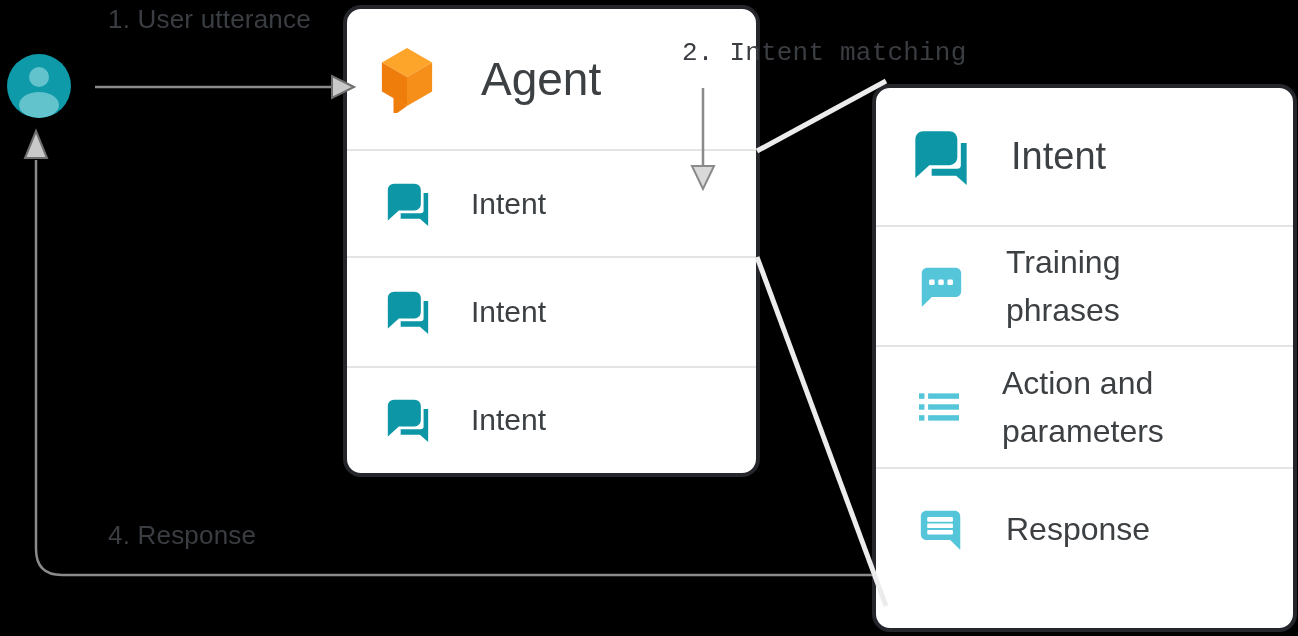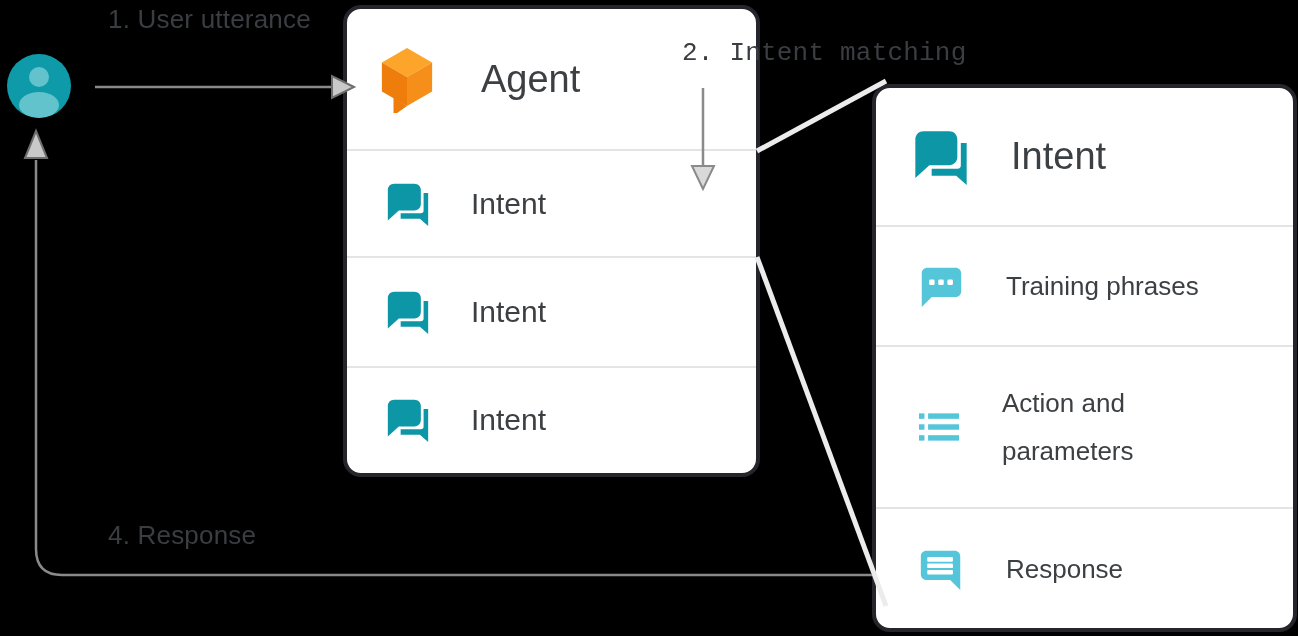--- a/index.html
+++ b/index.html
@@ -10,30 +10,30 @@
   .box{
     position:absolute;background:#fff;border:4px solid #24262B;border-radius:18px;
     box-sizing:border-box;z-index:1;display:flex;flex-direction:column;
   }
   .box .row{display:flex;align-items:center;box-sizing:border-box;}
   .box .row + .row{border-top:2px solid #E4E4E4;}
   .agent-box{left:343px;top:5px;width:417px;height:472px;}
   .agent-box .hdr{height:141px;padding-left:32px;gap:46px;}
   .agent-box .irow{height:108px;padding-left:39px;gap:41px;}
   .agent-box .irow.mid{height:110px;}
-  .agent-title{font-size:38px;}
+  .agent-title{font-size:46px;}
   .irow-label{font-size:30px;}
   .intent-box{left:872px;top:84px;width:425px;height:548px;}
   .intent-box .hdr{height:137px;padding-left:37px;gap:42px;}
   .intent-box .drow1{height:120px;}
-  .intent-box .drow2{height:162px;}
+  .intent-box .drow2{height:122px;}
   .intent-box .drow3{height:121px;}
   .intent-box .drow1,.intent-box .drow2,.intent-box .drow3{padding-left:43px;gap:43px;}
   .intent-title{font-size:38px;}
-  .drow-label{font-size:26px;line-height:48px;max-width:230px;}
+  .drow-label{font-size:32px;line-height:48px;max-width:230px;}
   .flow-label{
     position:absolute;z-index:4;font-size:26px;color:#3A3D42;
     letter-spacing:0.2px;white-space:nowrap;
   }
   .lbl-1{left:108px;top:4px;}
   .lbl-2{left:682px;top:38px;font-family:Liberation Mono, monospace;}
   .lbl-3{left:108px;top:520px;}
   .overlay{position:absolute;left:0;top:0;z-index:3;pointer-events:none;}
   .user{position:absolute;left:6px;top:53px;z-index:4;}
   .icon{flex:0 0 auto;display:block;}

